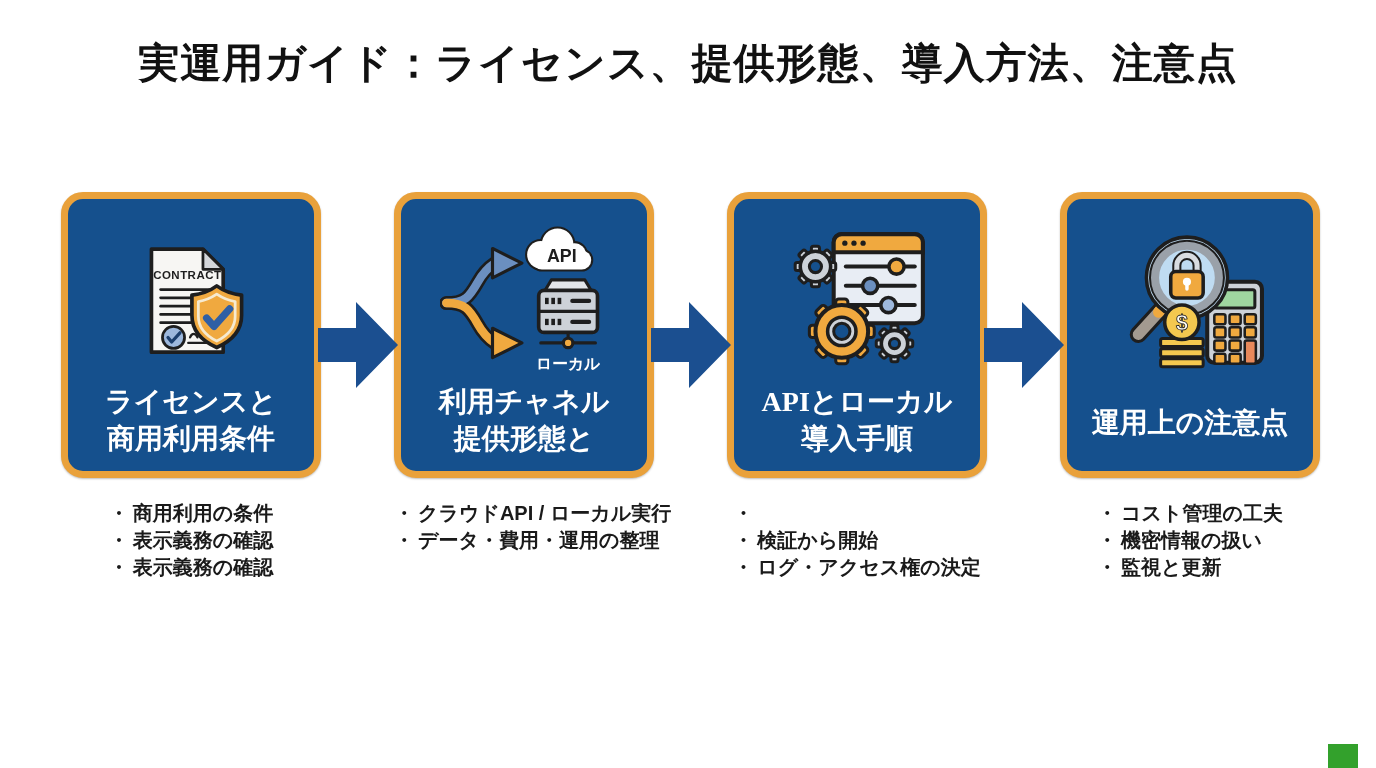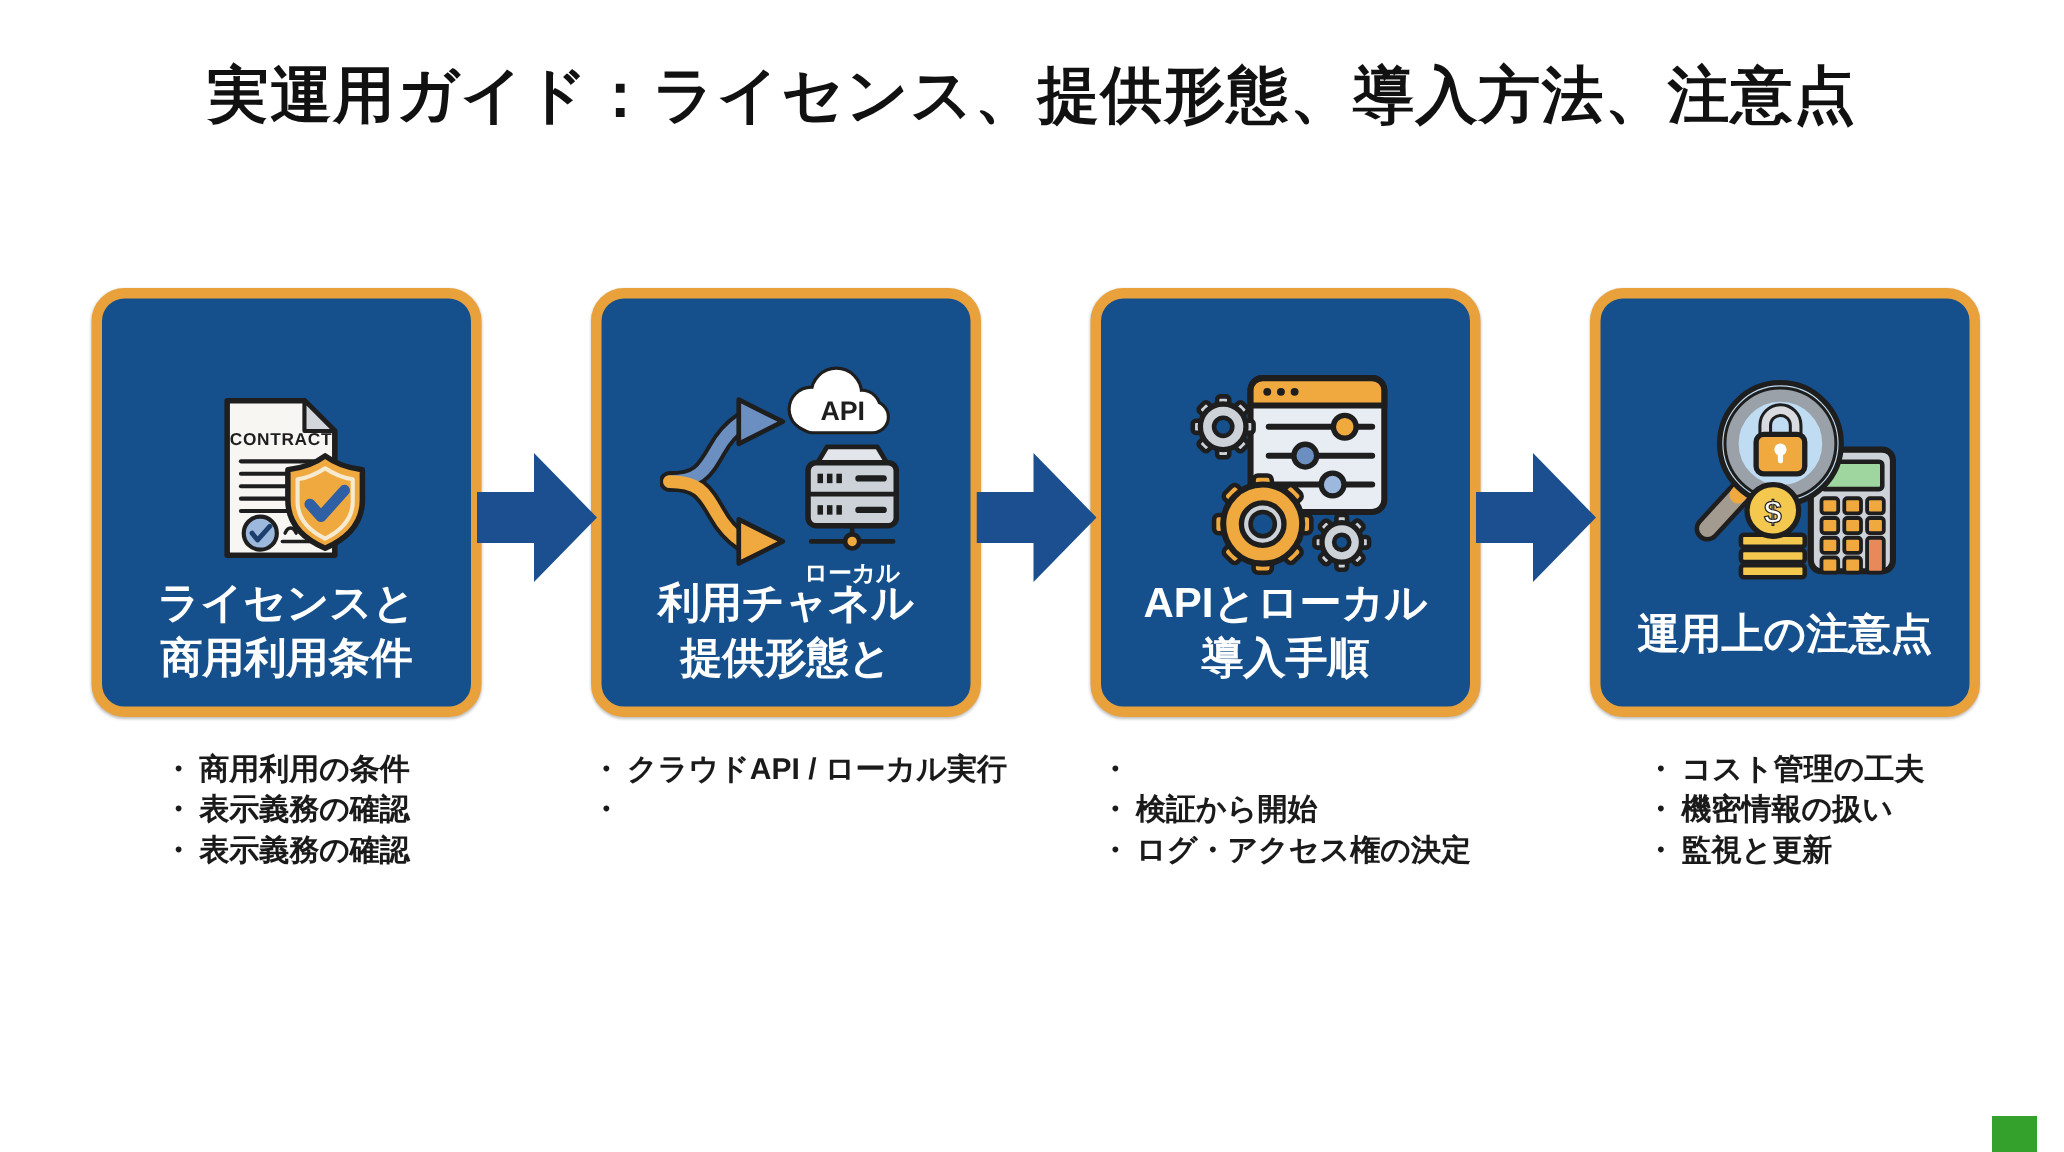--- a/index.html
+++ b/index.html
@@ -14,31 +14,31 @@
   }
   .title {
     position: absolute; top: 36px; left: 0; width: 100%;
     text-align: center;
     font-size: 41px; font-weight: 700; letter-spacing: 1px;
     color: var(--title-text, #111111);
   }
   .step-col { position: absolute; top: 192px; width: 260px; }
   .step-col.s0 { left: 61px; }
   .step-col.s1 { left: 394px; }
-  .step-col.s2 { left: 727px; }
+  .step-col.s2 { left: 727px; font-family: Liberation Serif, serif; }
   .step-col.s3 { left: 1060px; }
   .card {
     position: relative; width: 260px; height: 286px;
     background: var(--box-fill, #15508d);
     border: 7px solid var(--box-border, #e9a13b);
     border-radius: 22px;
     box-shadow: 0 1px 2px rgba(0,0,0,0.25);
   }
   .icon-area {
-    position: absolute; top: 32px; left: 0; right: 0; height: 178px;
+    position: absolute; top: 14px; left: 0; right: 0; height: 178px;
     display: flex; align-items: center; justify-content: center;
   }
   .card-label {
     position: absolute; bottom: 14px; left: 0; width: 100%;
     text-align: center;
     font-size: 28px; font-weight: 700; line-height: 37px;
     color: var(--box-label-text, #ffffff);
   }
   .card-label.single { bottom: 30px; }
   .bullets {
@@ -151,20 +151,21 @@
         <div>提供形態と</div>
       </div>
     </div>
     <div class="bullets">
       <div class="bullet-item">
           <span class="bullet-marker">・</span>
           <span>クラウドAPI / ローカル実行</span>
         </div>
       <div class="bullet-item">
           <span class="bullet-marker">・</span>
+          <span>データ・費用・運用の整理</span>
         </div>
     </div>
   </div>
 
   <div class="step-col s2">
     <div class="card">
       <div class="icon-area">
         <svg width="152" height="152" viewBox="0 0 150 150">
           <rect x="52" y="8" width="88" height="88" rx="8" fill="#e8edf4" stroke="#1e1e1e" stroke-width="4"></rect>
           <path d="M52,26 V16 a8,8 0 0 1 8,-8 h72 a8,8 0 0 1 8,8 v10 Z" fill="#f0a93f" stroke="#1e1e1e" stroke-width="4"></path>

